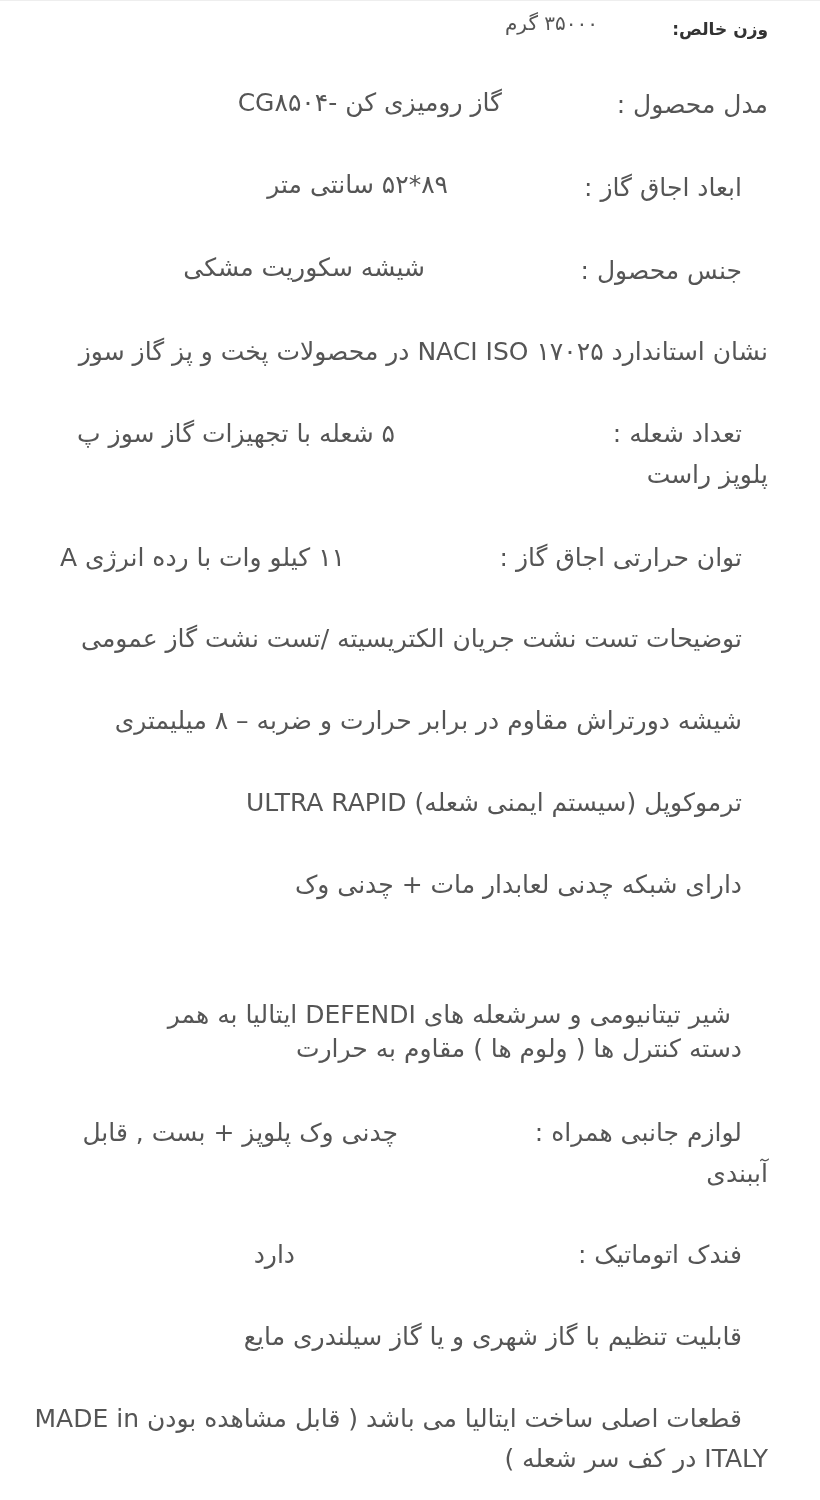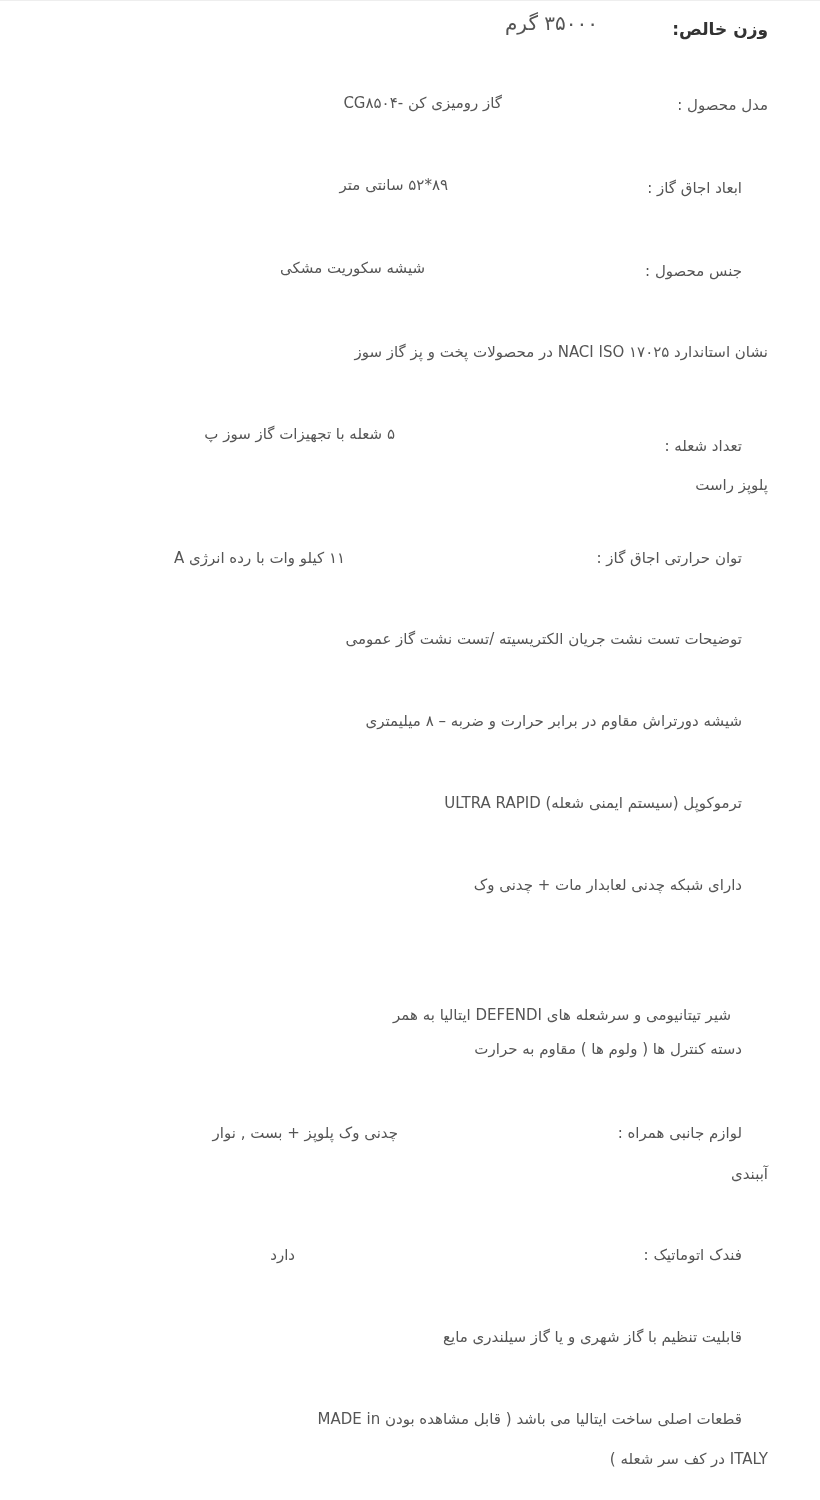--- a/index.html
+++ b/index.html
@@ -18,21 +18,21 @@
     .topline {
       position: absolute;
       left: 0; top: 0;
       width: 820px; height: 1px;
       background: #eeeeee;
     }
     .line {
       position: absolute;
       direction: rtl;
       white-space: nowrap;
-      font-size: 15px;
+      font-size: 25px;
       line-height: 30px;
       color: #555555;
     }
     .title-label {
       position: absolute;
       direction: rtl;
       white-space: nowrap;
       font-size: 17px;
       line-height: 34px;
       font-weight: bold;
@@ -61,41 +61,41 @@
   <div class="line" style="right:318px; top:88px;">گاز رومیزی کن -CG۸۵۰۴</div>
 
   <div class="line" style="right:78px; top:173px;">ابعاد اجاق گاز :</div>
   <div class="line" style="right:372px; top:170px;">۸۹*۵۲ سانتی متر</div>
 
   <div class="line" style="right:78px; top:256px;">جنس محصول :</div>
   <div class="line" style="right:395px; top:253px;">شیشه سکوریت مشکی</div>
 
   <div class="line" style="right:52px; top:337px;">نشان استاندارد NACI ISO ۱۷۰۲۵ در محصولات پخت و پز گاز سوز</div>
 
-  <div class="line" style="right:78px; top:419px;margin-top:12px;">تعداد شعله :</div>
+  <div class="line" style="right:78px; top:419px;">تعداد شعله :</div>
   <div class="line" style="right:425px; top:419px;">۵ شعله با تجهیزات گاز سوز پ</div>
-  <div class="line" style="right:52px; top:460px;margin-top:10px;">پلوپز راست</div>
+  <div class="line" style="right:52px; top:460px;">پلوپز راست</div>
 
   <div class="line" style="right:78px; top:543px;">توان حرارتی اجاق گاز :</div>
   <div class="line" style="right:475px; top:543px;">۱۱ کیلو وات با رده انرژی A</div>
 
   <div class="line" style="right:78px; top:624px;">توضیحات تست نشت جریان الکتریسیته /تست نشت گاز عمومی</div>
 
   <div class="line" style="right:78px; top:706px;">شیشه دورتراش مقاوم در برابر حرارت و ضربه –  ۸ میلیمتری</div>
 
   <div class="line" style="right:78px; top:788px;">ترموکوپل (سیستم ایمنی شعله) ULTRA RAPID</div>
 
   <div class="line" style="right:78px; top:870px;">دارای شبکه چدنی لعابدار مات + چدنی وک</div>
 
   <div class="line" style="right:89px; top:952px;margin-top:48px;">شیر تیتانیومی و سرشعله های DEFENDI ایتالیا به همر</div>
 
   <div class="line" style="right:78px; top:1034px;">دسته کنترل ها  ( ولوم ها ) مقاوم به حرارت</div>
 
   <div class="line" style="right:78px; top:1118px;">لوازم جانبی همراه :</div>
-  <div class="line" style="right:422px; top:1118px;">چدنی وک پلوپز + بست , نوار</div>
+  <div class="line" style="right:422px; top:1118px;">چدنی وک پلوپز + بست , قابل</div>
   <div class="line" style="right:52px; top:1159px;">آببندی</div>
 
   <div class="line" style="right:78px; top:1240px;">فندک اتوماتیک :</div>
   <div class="line" style="right:525px; top:1240px;">دارد</div>
 
   <div class="line" style="right:78px; top:1322px;">قابلیت تنظیم با گاز شهری و یا گاز سیلندری مایع</div>
 
   <div class="line" style="right:78px; top:1404px;margin-left:32px;">قطعات اصلی ساخت ایتالیا می باشد ( قابل مشاهده بودن MADE in</div>
   <div class="line" style="right:52px; top:1444px;">ITALY در کف سر شعله )</div>
 

